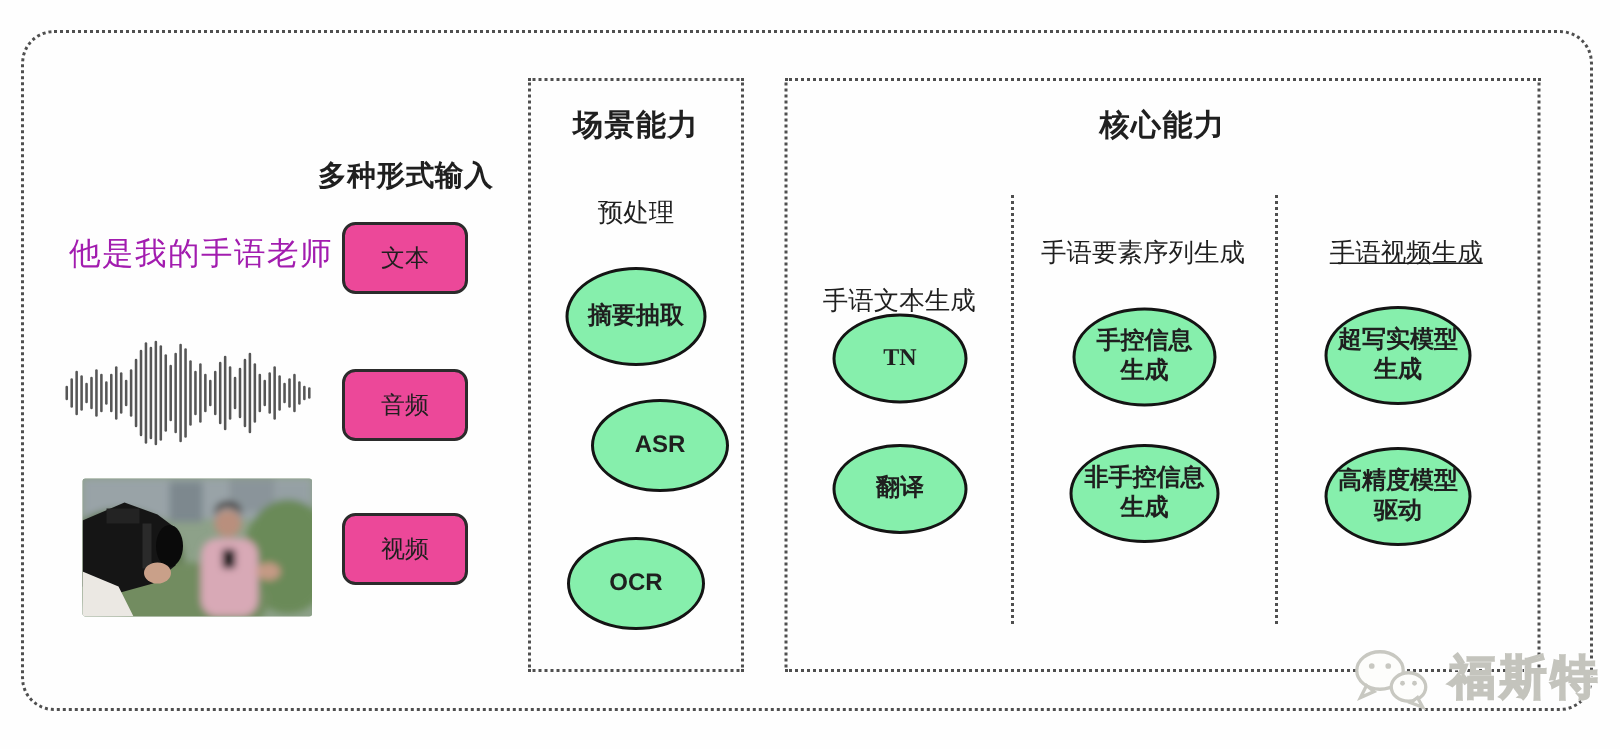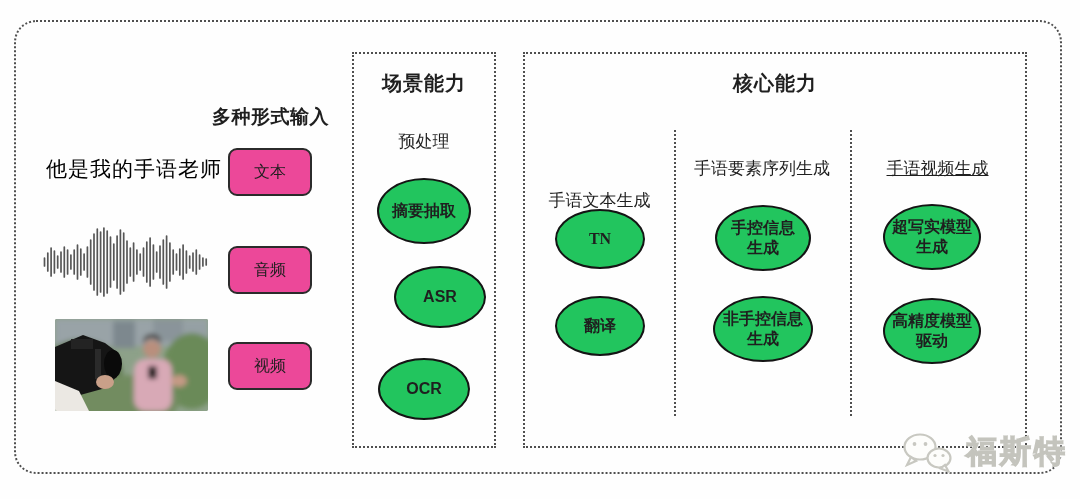--- a/index.html
+++ b/index.html
@@ -9,39 +9,39 @@
     overflow:hidden;
   }
   .abs{position:absolute;}
   
   .outer-frame{
     left:14px;top:20px;width:1044px;height:450px;
     border:2px dotted #4f4f4f;border-radius:22px;
   }
   
   .input-label{left:212px;top:104px;width:130px;font-size:19px;font-weight:600;letter-spacing:.5px;}
-  .sample-text{left:46px;top:155px;font-size:21px;font-weight:500;letter-spacing:1px;color:#000000;}
+  .sample-text{left:46px;top:155px;font-size:21px;font-weight:500;letter-spacing:1px;color:#a21caf;}
   .io-box{
     width:80px;height:44px;border:2px solid #2b2b2b;border-radius:9px;
     display:flex;align-items:center;justify-content:center;
     font-size:16px;font-weight:500;background:#ec4899;
   }
   .io-box.text{left:228px;top:148px;}
   .io-box.audio{left:228px;top:246px;}
   .io-box.video{left:228px;top:342px;}
   .waveform{left:42px;top:226px;width:166px;height:72px;}
   .video-thumb{left:55px;top:319px;width:153px;height:92px;border-radius:2px;overflow:hidden;background:#8da189;}
   
   .panel{border:2px dotted #4f4f4f;background:transparent;}
   .scene-panel{left:352px;top:52px;width:140px;height:392px;}
   .core-panel{left:523px;top:52px;width:500px;height:392px;}
   .panel-title{left:0;top:16px;width:100%;text-align:center;font-size:20px;font-weight:700;letter-spacing:1px;}
   .stage-label{left:0;top:76px;width:100%;text-align:center;font-size:17px;font-weight:500;}
   .node{
-    border:2.5px solid #141414;border-radius:50%;background:#22c55e;
+    border:2.5px solid #141414;border-radius:50%;background:#86efac;
     display:flex;align-items:center;justify-content:center;text-align:center;
     font-size:16px;font-weight:600;line-height:1.25;
   }
   .node span{white-space:pre-line;}
   
   .n-summary{left:23px;top:124px;width:90px;height:62px;}
   .n-asr{left:40px;top:212px;width:88px;height:58px;justify-content:center;}
   .n-ocr{left:24px;top:304px;width:88px;height:58px;}
   
   .v-sep{top:76px;height:286px;width:0;border-left:2px dotted #4f4f4f;}

